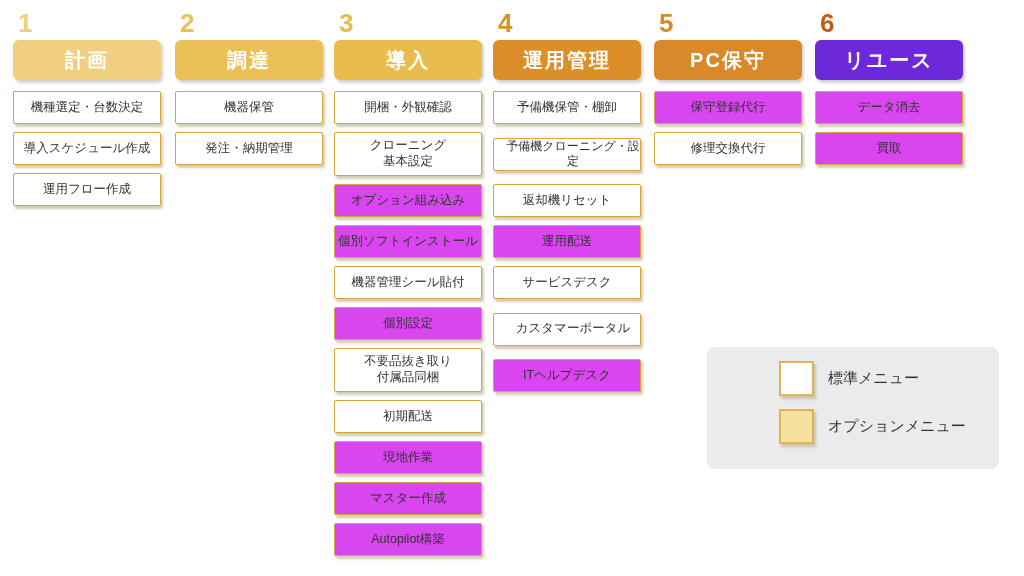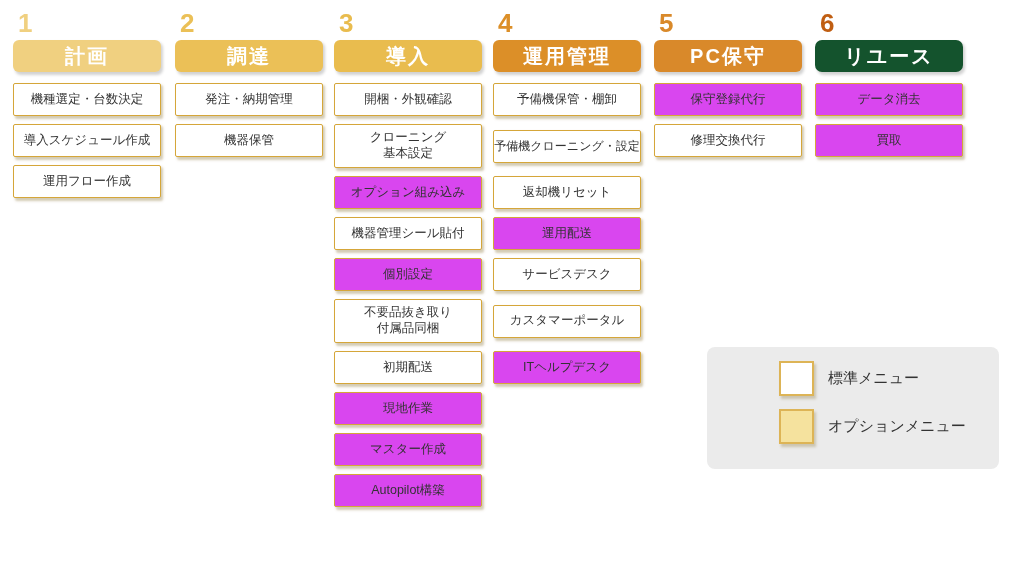--- a/index.html
+++ b/index.html
@@ -7,21 +7,21 @@
     width:1024px;height:576px;position:relative;overflow:hidden;
     background:#ffffff;
     font-family:"Liberation Sans","DejaVu Sans",sans-serif;
   }
   .col{position:absolute;top:8px;width:148px;display:flex;flex-direction:column;}
   .num{
     font-size:26px;font-weight:bold;line-height:30px;height:32px;
     padding-left:5px;letter-spacing:1px;
   }
   .phase-header{
-    height:32px;border-radius:6px;flex:0 0 auto;
+    height:40px;border-radius:6px;flex:0 0 auto;
     display:flex;align-items:center;justify-content:center;
     color:#ffffff;font-size:20px;font-weight:bold;letter-spacing:2px;
     margin-bottom:11px;
     box-shadow:2px 2.5px 3px rgba(0,0,0,0.18);
   }
   .item{
     min-height:33px;box-sizing:border-box;flex:0 0 auto;
     display:flex;align-items:center;justify-content:center;
     background:#ffffff;
     border:1.5px solid #d5a639;border-radius:2px;
@@ -29,21 +29,21 @@
     white-space:pre-line;line-height:1.25;
     box-shadow:2px 2.5px 2.5px rgba(130,105,40,0.35);
     margin-bottom:8px;
   }
   .item.two{min-height:44px;}
   .item.opt{background:#d946ef;}
   .tall-slot{
     height:44px;margin-bottom:8px;flex:0 0 auto;
     display:flex;flex-direction:column;justify-content:center;
   }
-  .tall-slot .item{margin-bottom:0;height:33px;}
+  .tall-slot .item{margin-bottom:0;height:33px;padding-left:12px;}
   .legend{
     position:absolute;left:707px;top:347px;width:292px;height:122px;
     background:#ebebeb;border-radius:8px;box-sizing:border-box;
     padding:14px 0 0 72px;
   }
   .legend-row{display:flex;align-items:center;margin-bottom:13px;}
   .swatch{
     width:35px;height:35px;box-sizing:border-box;
     border:2px solid #ddb456;margin-right:14px;
     box-shadow:2px 2.5px 2.5px rgba(130,105,40,0.3);
@@ -57,31 +57,32 @@
   <div class="num" style="color: rgb(240, 208, 128);">1</div>
   <div class="phase-header" style="background: rgb(240, 208, 128);">計画</div>
   <div class="item std">機種選定・台数決定</div>
   <div class="item std">導入スケジュール作成</div>
   <div class="item std">運用フロー作成</div>
 </div>
 
 <div class="col" style="left:175px">
   <div class="num" style="color: rgb(235, 192, 87);">2</div>
   <div class="phase-header" style="background: rgb(235, 192, 87);">調達</div>
+  <div class="item std">機器保管</div>
   <div class="item std">発注・納期管理</div>
-  <div class="item std">機器保管</div>
 </div>
 
 <div class="col" style="left:334px">
   <div class="num" style="color: rgb(233, 188, 78);">3</div>
   <div class="phase-header" style="background: rgb(233, 188, 78);">導入</div>
   <div class="item std">開梱・外観確認</div>
   <div class="item std two">クローニング
 基本設定</div>
   <div class="item opt">オプション組み込み</div>
+  <div class="item opt">個別ソフトインストール</div>
   <div class="item std">機器管理シール貼付</div>
   <div class="item opt">個別設定</div>
   <div class="item std two">不要品抜き取り
 付属品同梱</div>
   <div class="item std">初期配送</div>
   <div class="item opt">現地作業</div>
   <div class="item opt">マスター作成</div>
   <div class="item opt">Autopilot構築</div>
 </div>
 
@@ -103,21 +104,21 @@
 
 <div class="col" style="left:654px">
   <div class="num" style="color: rgb(217, 137, 42);">5</div>
   <div class="phase-header" style="background: rgb(217, 137, 42);">PC保守</div>
   <div class="item opt">保守登録代行</div>
   <div class="item std">修理交換代行</div>
 </div>
 
 <div class="col" style="left:815px">
   <div class="num" style="color: rgb(192, 94, 18);">6</div>
-  <div class="phase-header" style="background: #14532d; border-radius: 7px;">リユース</div>
+  <div class="phase-header" style="background: #6d28d9;">リユース</div>
   <div class="item opt">データ消去</div>
   <div class="item opt">買取</div>
 </div>
 
 <div class="legend">
   <div class="legend-row">
     <div class="swatch" style="background: rgb(255, 255, 255);"></div>
     <div class="legend-label">標準メニュー</div>
   </div>
   <div class="legend-row">

